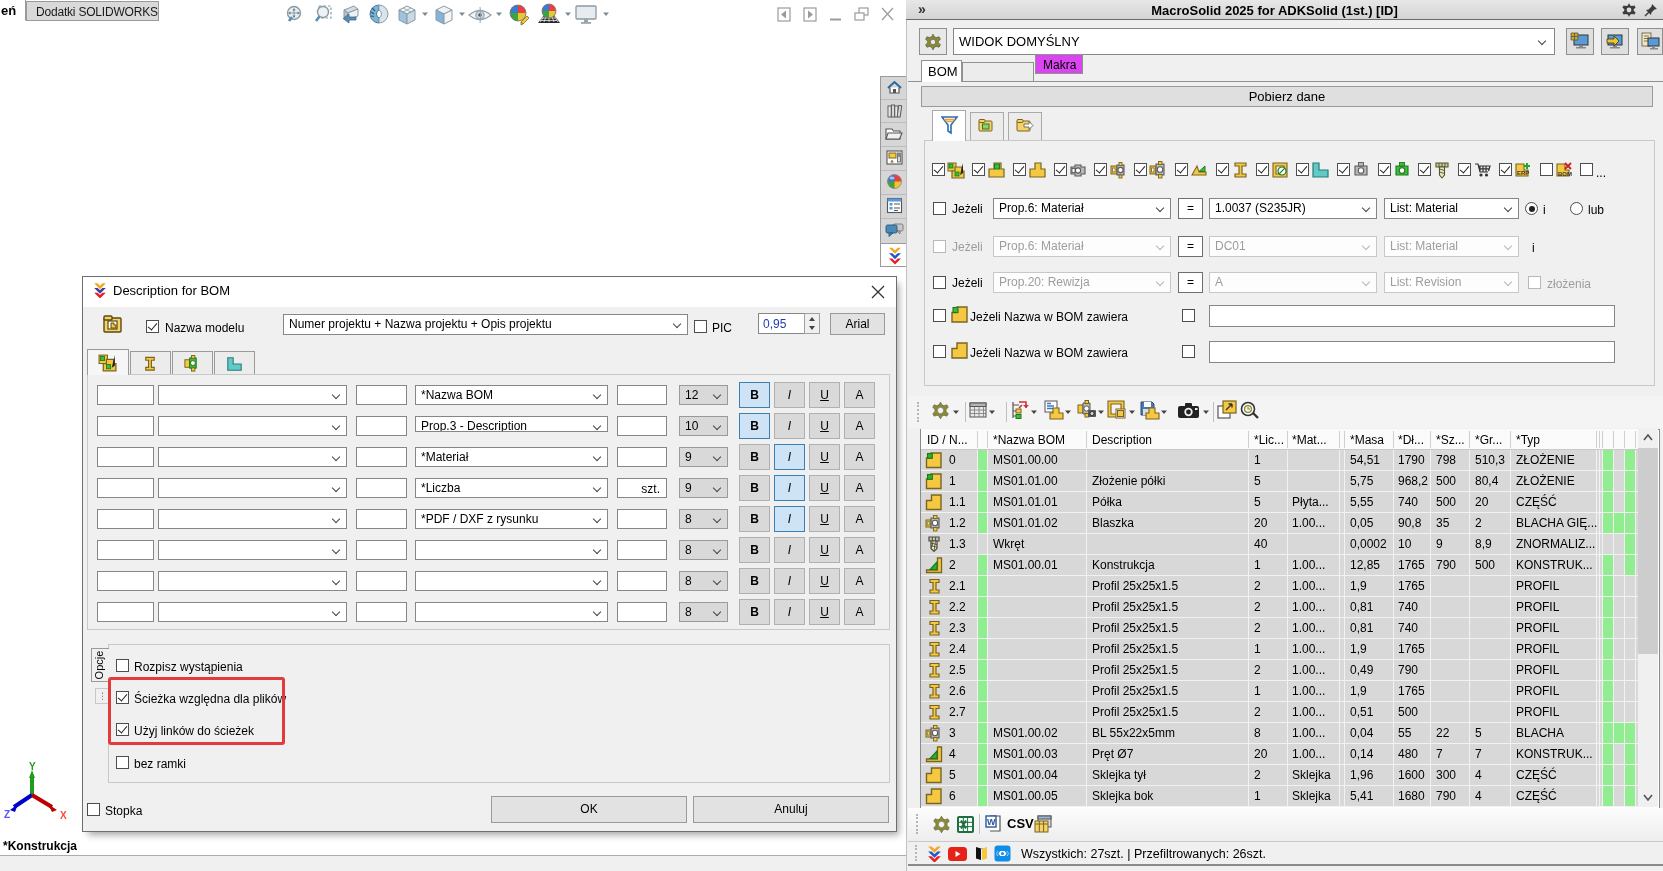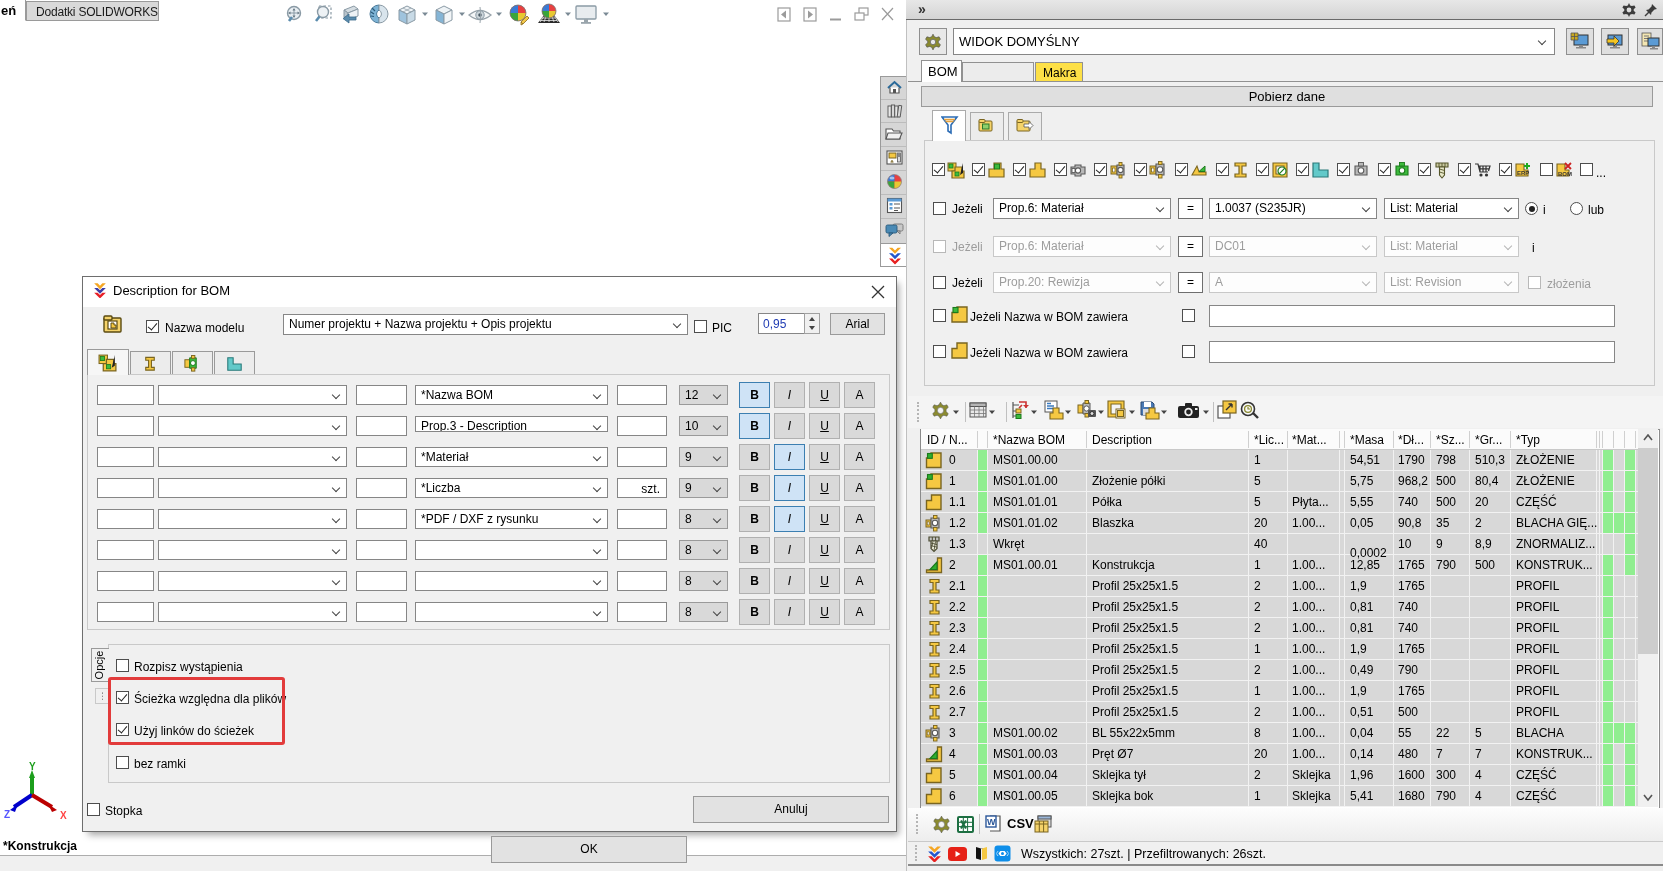--- a/index.html
+++ b/index.html
@@ -195,20 +195,21 @@
 </svg>
 <div class="abs" style="left:3px;top:839px;font-size:12px;font-weight:bold;">*Konstrukcja</div>
 
 <div class="abs" style="left:0;top:855px;width:908px;height:16px;background:#f0f0f0;border-top:1px solid #adadad;"></div>
 
 <div class="abs" style="left:906px;top:0;width:757px;height:871px;background:#f0f0f0;border-left:1px solid #c0c0c0;"></div>
 <div id="rp">
 
   <div class="abs" style="left:906px;top:0;width:757px;height:20px;background:linear-gradient(#e7e7e7,#d4d4d4);border-bottom:1px solid #6a6a6a;">
     <span style="position:absolute;left:12px;top:1px;font-size:14px;font-weight:bold;color:#333;">»</span>
+    <span style="position:absolute;left:0;right:20px;top:3px;text-align:center;font-size:13px;font-weight:bold;">MacroSolid 2025 for ADKSolid (1st.) [ID]</span>
     <svg style="position:absolute;right:26px;top:2px" width="16" height="16" viewBox="0 0 16 16">
         <path d="M8 1 L9.2 3.4 A5 5 0 0 1 10.8 4.1 L13.4 3.4 L14.6 5.6 L12.7 7.3 A5 5 0 0 1 12.7 8.7 L14.6 10.4 L13.4 12.6 L10.8 11.9 A5 5 0 0 1 9.2 12.6 L8 15 L6.8 12.6 A5 5 0 0 1 5.2 11.9 L2.6 12.6 L1.4 10.4 L3.3 8.7 A5 5 0 0 1 3.3 7.3 L1.4 5.6 L2.6 3.4 L5.2 4.1 A5 5 0 0 1 6.8 3.4 Z M8 5.6 A2.4 2.4 0 1 0 8 10.4 A2.4 2.4 0 1 0 8 5.6" fill="#3c3c3c" fill-rule="evenodd"></path>
       </svg>
     <svg style="position:absolute;right:4px;top:2px" width="16" height="16" viewBox="0 0 16 16">
         <path d="M9 2 L14 7 L11.5 7.5 L8.5 10.5 L8 13 L3 8 L5.5 7.5 L8.5 4.5 Z" fill="#3c3c3c"></path>
         <line x1="2" y1="14" x2="6" y2="10" stroke="#3c3c3c" stroke-width="1.5"></line>
       </svg>
   </div>
 
   <div class="btn" style="left:919px;top:28px;width:28px;height:27px;background:#e8e8e8;"></div>
@@ -240,21 +241,21 @@
       <rect x="12" y="14" width="3" height="2" fill="#888"></rect>
       <rect x="10" y="16" width="8" height="1.5" fill="#888"></rect>
   </svg>
 
   <div class="abs" style="left:921px;top:60px;width:41px;height:22px;background:#fff;border:1px solid #919191;border-bottom:none;z-index:3;">
     <span style="position:absolute;left:6px;top:3px;font-size:13px;">BOM</span>
     </div>
   <div class="abs" style="left:962px;top:62px;width:72px;height:20px;background:#ececec;border:1px solid #919191;overflow:hidden;">
     <span style="position:absolute;left:5px;top:20px;font-size:10px;white-space:nowrap;">Moje makra</span>
     </div>
-  <div class="abs" style="left:1035px;top:62px;width:48px;height:20px;background:#fde047;border:1px solid #919191;">
+  <div class="abs" style="left:1035px;top:54px;width:48px;height:20px;background:#d946ef;border:1px solid #919191;">
     <span style="position:absolute;left:7px;top:3px;font-size:12px;">Makra</span>
     </div>
   <div class="abs" style="left:908px;top:81px;width:755px;height:1px;background:#919191;"></div>
 
   <div class="btn" style="left:921px;top:86px;width:732px;height:21px;line-height:19px;font-size:13px;background:#dfdfdf;border-color:#9a9a9a;">Pobierz dane</div>
 
   <div class="abs" style="left:932px;top:110px;width:34px;height:31px;background:#fff;border:1px solid #aaa;border-bottom:none;z-index:3;">
     <svg style="position:absolute;left:8px;top:5px" width="18" height="20" viewBox="0 0 18 20">
         <path d="M1 1 L16 1 L10 9 L10 17 L7 15 L7 9 Z" fill="#fff" stroke="#2b6cb5" stroke-width="1.6"></path>
         <path d="M3 3.5 L14 3.5 M4.5 5.5 L12.5 5.5" stroke="#e8a33d" stroke-width="1.6"></path>
@@ -639,21 +640,21 @@
 <div class="abs" style="left:1625px;top:534px;width:10px;height:20px;background:#90ee90;"></div>
 <svg class="abs" style="left:925px;top:535px" width="19" height="19" viewBox="0 0 19 19">
         <path d="M4 2 L14 2 L14 6 L4 6 Z" fill="#c4c4c4" stroke="#4a4a30" stroke-width="1.2"></path>
         <path d="M7.3 2 L7.3 6 M10.6 2 L10.6 6" stroke="#4a4a30" stroke-width="1"></path>
         <path d="M6 6 L12 6 L12 13.5 L9 16.5 L6 13.5 Z" fill="#f2f2e0" stroke="#4a4a30" stroke-width="1.2"></path>
         <path d="M6 8 L12 9.6 M6 10.6 L12 12.2 M8 6.5 L6.5 13 M10.5 6.5 L9 15.5" stroke="#4a4a30" stroke-width="0.9"></path>
       </svg>
       <div class="t12" style="left:949px;top:537px;">1.3</div>
 <div class="t12" style="left:993px;top:537px;">Wkręt</div>
 <div class="t12" style="left:1254px;top:537px;">40</div>
-<div class="t12" style="left:1350px;top:537px;margin-top:9px;">0,0002</div>
+<div class="t12" style="left:1350px;top:537px;">0,0002</div>
 <div class="t12" style="left:1398px;top:537px;">10</div>
 <div class="t12" style="left:1436px;top:537px;">9</div>
 <div class="t12" style="left:1475px;top:537px;">8,9</div>
 <div class="t12" style="left:1516px;top:537px;">ZNORMALIZ...</div>
 <div class="abs" style="left:921px;top:575px;width:717px;height:1px;background:#f2f2f2;"></div>
 <div class="abs" style="left:978px;top:555px;width:9px;height:20px;background:#90ee90;"></div>
 <div class="abs" style="left:1603px;top:555px;width:10px;height:20px;background:#90ee90;"></div>
 <div class="abs" style="left:1625px;top:555px;width:10px;height:20px;background:#90ee90;"></div>
 <svg class="abs" style="left:925px;top:556px" width="19" height="19" viewBox="0 0 19 19">
         <path d="M1.5 16.5 L1.5 14 L12.5 14 L12.5 2 L16.5 2 L16.5 16.5 Z" fill="#f5c842" stroke="#7a6520" stroke-width="1.3"></path>
@@ -1079,15 +1080,15 @@
 <div class="t12" style="left:134px;top:660px;">Rozpisz wystąpienia</div>
 <div class="abs" style="left:108px;top:677px;width:177px;height:68px;border:3px solid #e23b3b;border-radius:3px;z-index:4;"></div>
 <div class="cb ck" style="left:116px;top:691px;"></div>
 <div class="t12" style="left:134px;top:692px;">Ścieżka względna dla plików</div>
 <div class="cb ck" style="left:116px;top:723px;"></div>
 <div class="t12" style="left:134px;top:724px;">Użyj linków do ścieżek</div>
 <div class="cb" style="left:116px;top:756px;"></div>
 <div class="t12" style="left:134px;top:757px;">bez ramki</div>
 <div class="cb" style="left:87px;top:803px;"></div>
 <div class="t12" style="left:105px;top:804px;">Stopka</div>
-<div class="btn" style="left:491px;top:796px;width:196px;height:27px;line-height:25px;background:#e2e2e2;border-color:#9a9a9a;margin-top:40px;">OK</div>
+<div class="btn" style="left:491px;top:796px;width:196px;height:27px;line-height:25px;background:#e2e2e2;border-color:#9a9a9a;">OK</div>
 <div class="btn" style="left:693px;top:796px;width:196px;height:27px;line-height:25px;background:#e2e2e2;border-color:#9a9a9a;">Anuluj</div>
 </div>
 
 </body></html>

